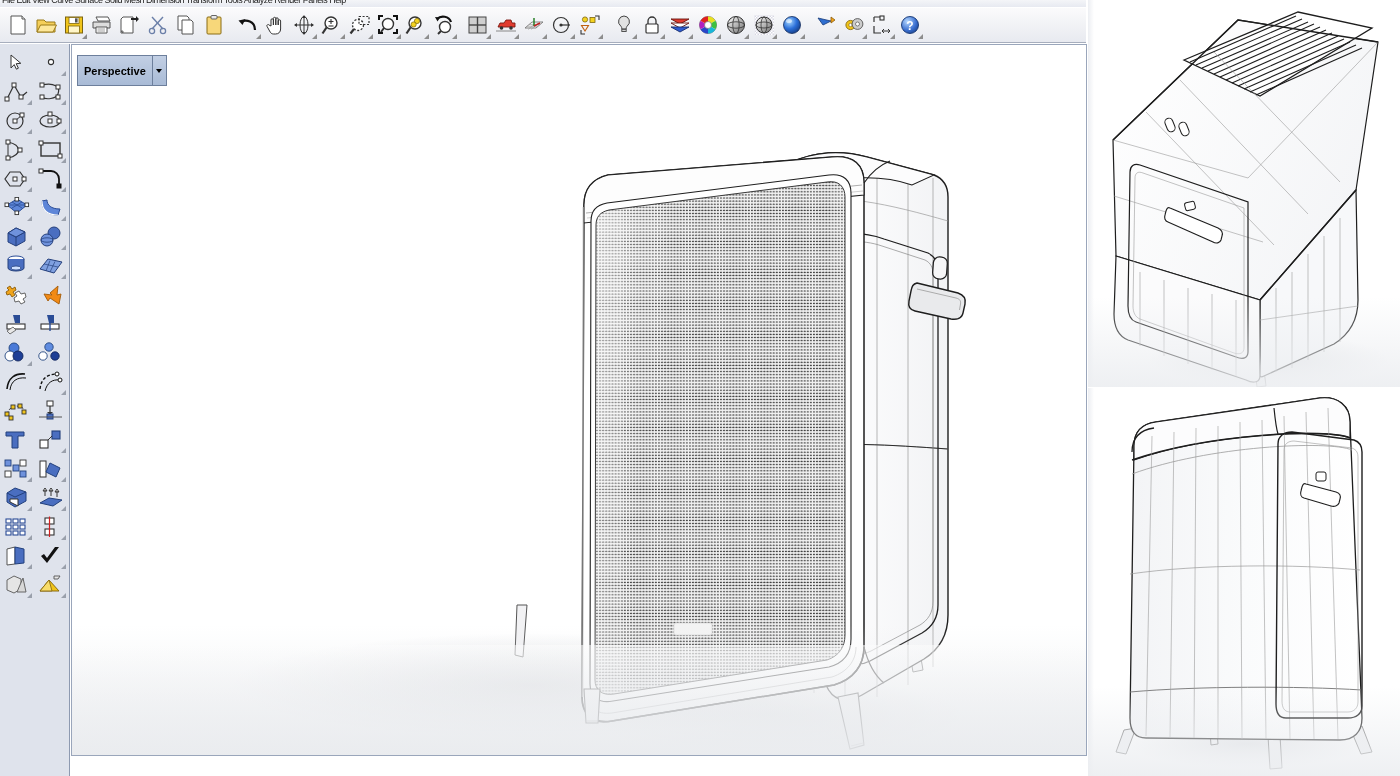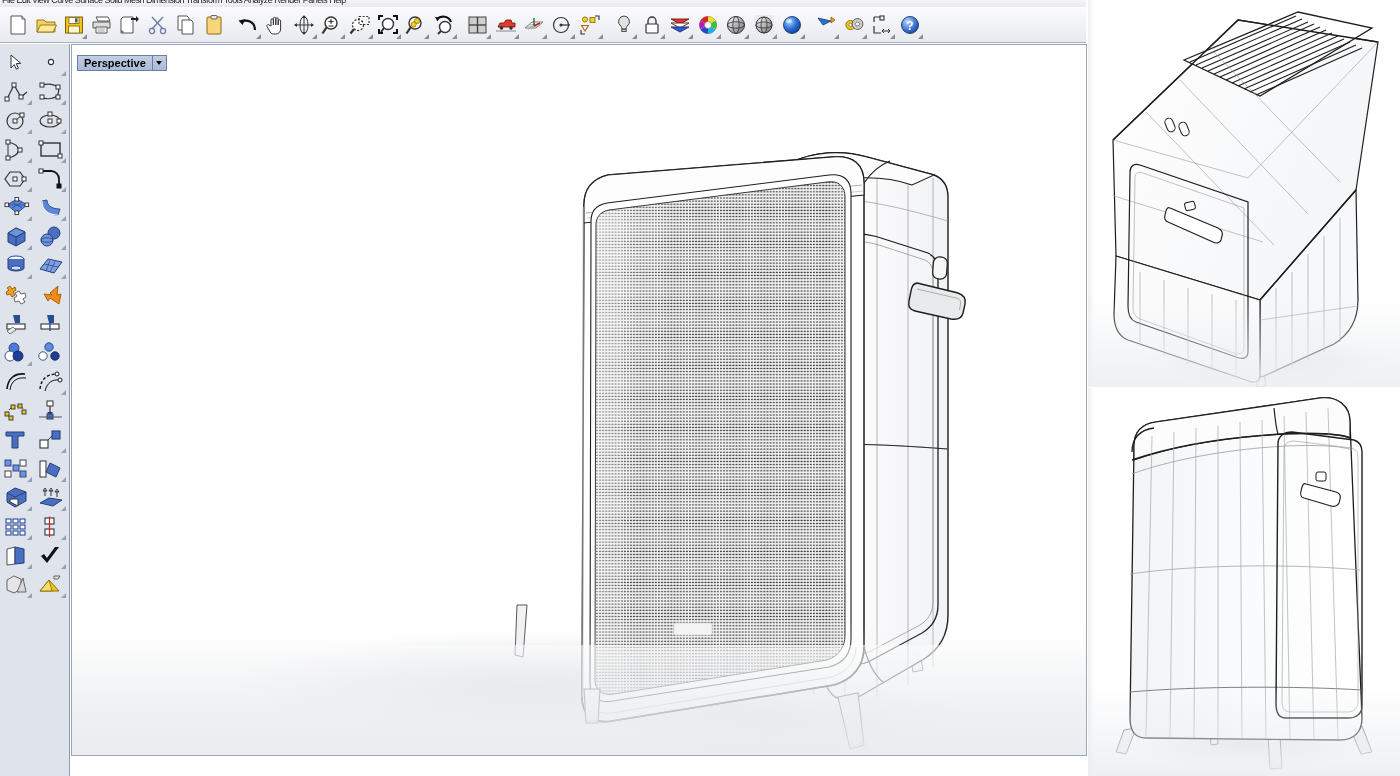--- a/index.html
+++ b/index.html
@@ -72,21 +72,21 @@
   
   .viewport {
     position: absolute; left: 71px; top: 44px;
     width: 1016px; height: 712px;
     background: #ffffff;
     border: 1px solid #9aa6bb;
     overflow: hidden;
   }
   .vp-tab {
     position: absolute; left: 5px; top: 10px;
-    display: flex; align-items: stretch; height: 16px;
+    display: flex; align-items: stretch; height: 31px;
     z-index: 5;
   }
   .vp-tab-label {
     background: linear-gradient(#c2cfe4, #a9bbd6);
     border: 1px solid #6d7f9c;
     color: #000;
     font-size: 11px; font-weight: bold;
     padding: 0 6px;
     display: flex; align-items: center;
     font-family: "Liberation Sans", sans-serif;

